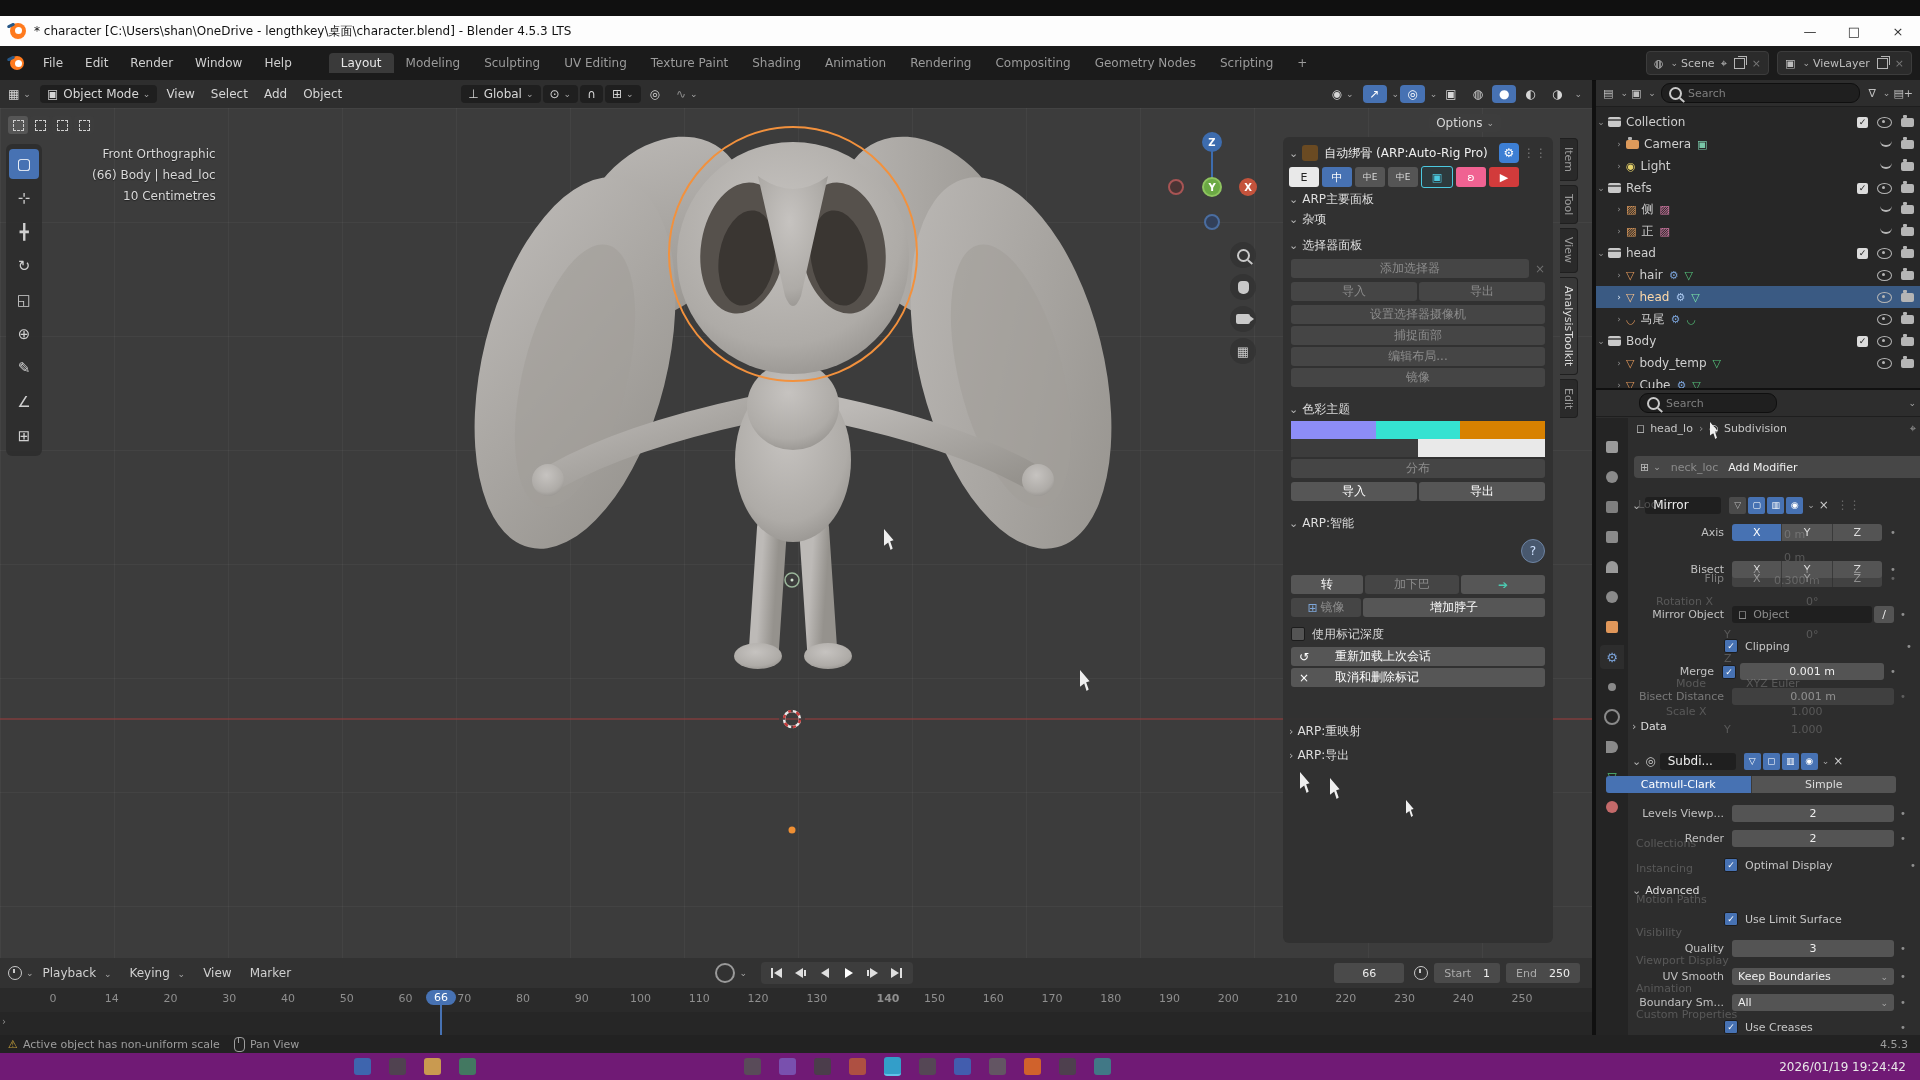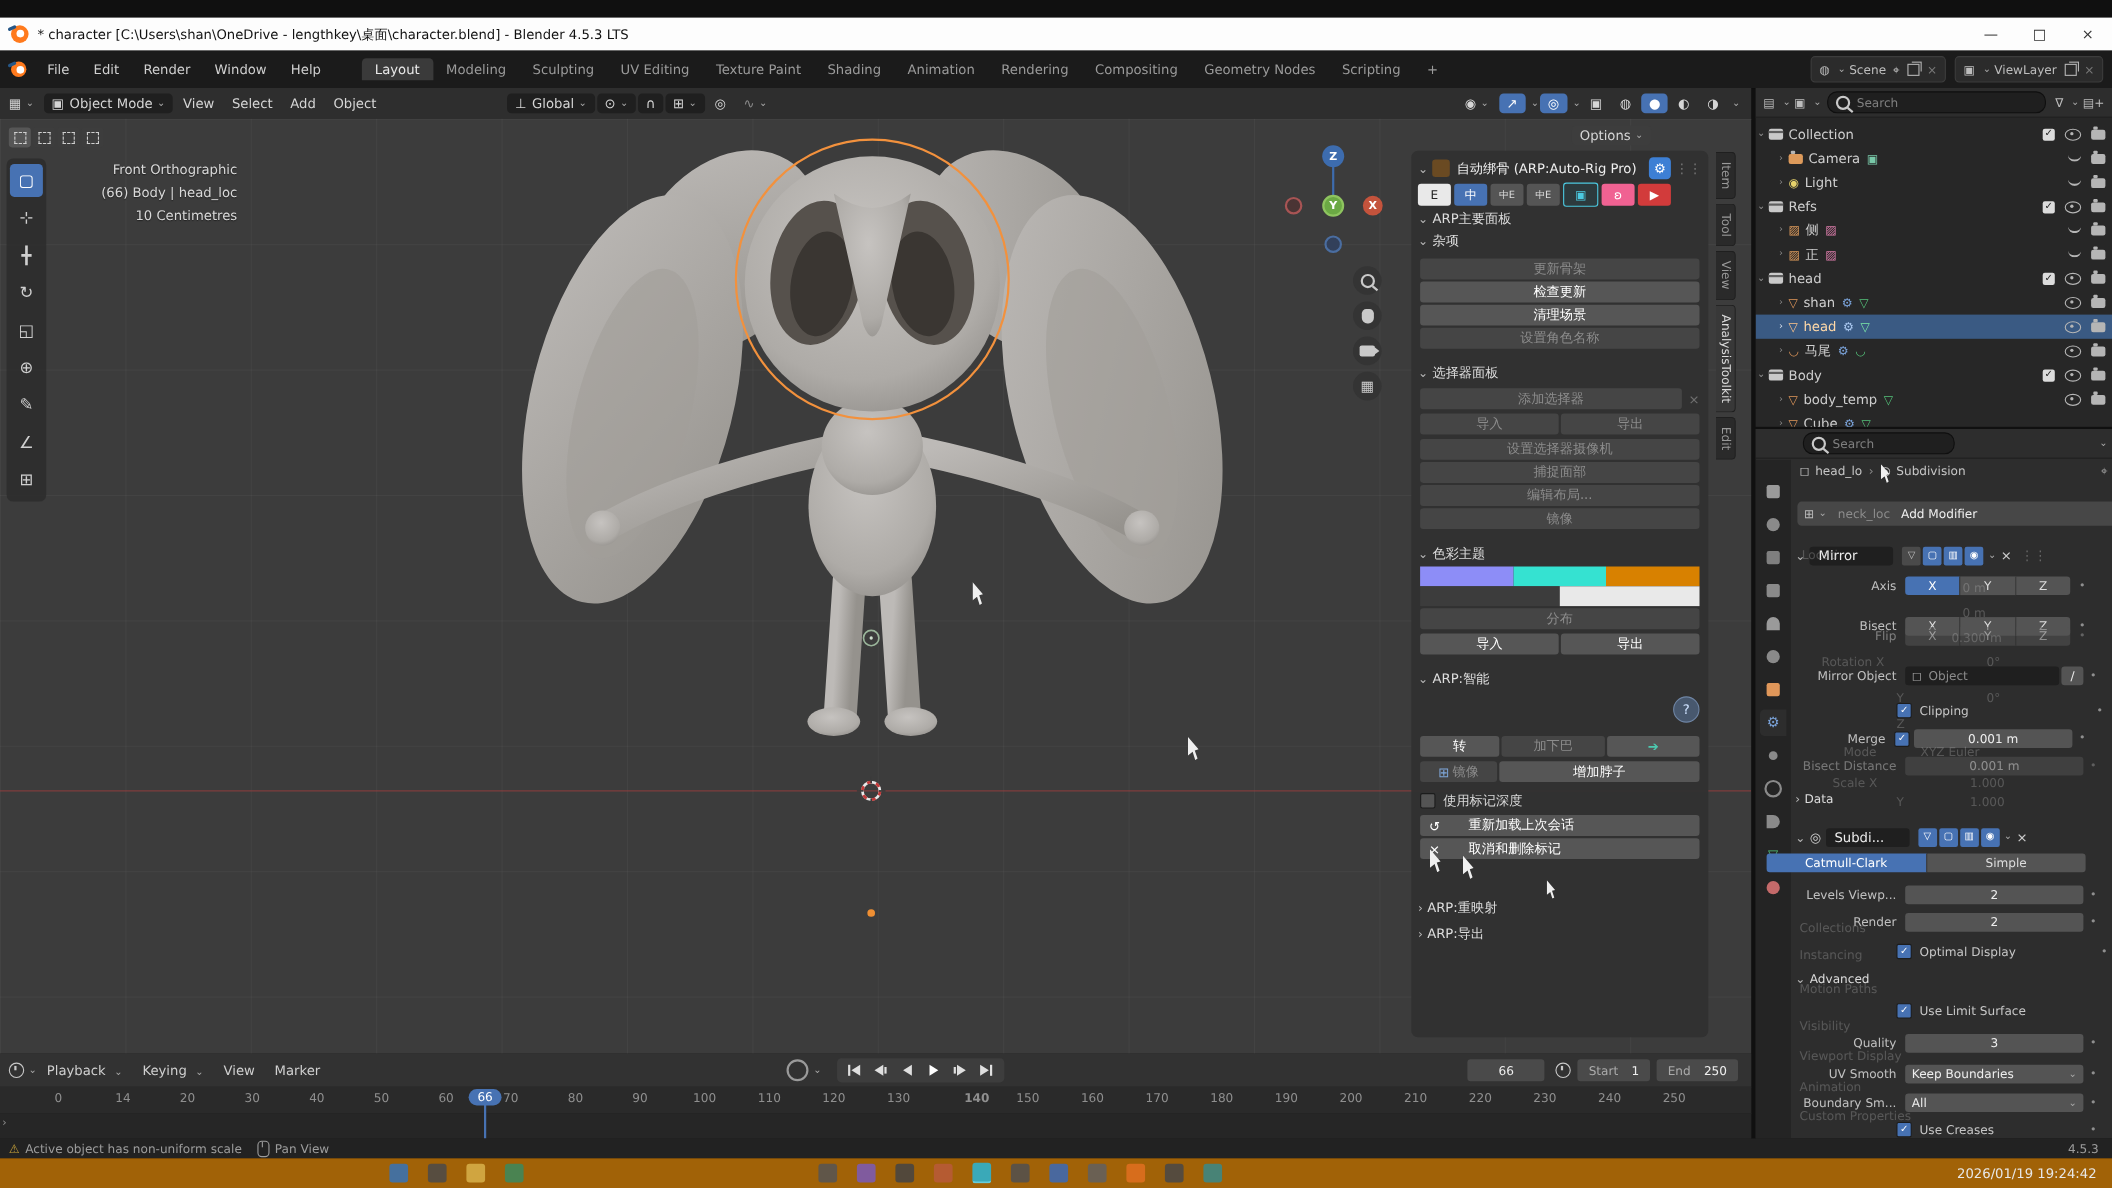--- a/index.html
+++ b/index.html
@@ -107,21 +107,21 @@
   .tri-l{width:0;height:0;border-right:8px solid #dfdfdf;border-top:5px solid transparent;border-bottom:5px solid transparent;}
   .vbar{width:2px;height:10px;background:#dfdfdf;}
   .framefield{background:#4a4a4a;border-radius:3px;height:20px;display:flex;align-items:center;justify-content:center;color:#eee;padding:0 10px;margin-left:6px;font-size:11px;}
   #ruler{position:absolute;left:0;top:30px;width:1592px;height:24px;background:#2a2a2a;border-bottom:1px solid #202020;}
   .tick{position:absolute;top:4px;transform:translateX(-50%);color:#8f8f8f;font-size:11px;}
   #tlbody{position:absolute;left:0;top:54px;width:1592px;height:23px;background:#262626;}
   .clockico{width:12px;height:12px;border:1.5px solid #c9c9c9;border-radius:50%;position:relative;}
   .clockico::after{content:'';position:absolute;left:4px;top:2px;width:1.5px;height:4px;background:#c9c9c9;}
   
   #statusbar{left:0;top:1035px;width:1920px;height:18px;background:#222;display:flex;align-items:center;color:#9d9d9d;font-size:11px;}
-  #taskbar{left:0;top:1053px;width:1920px;height:27px;background:#a16207;display:flex;align-items:center;}
+  #taskbar{left:0;top:1053px;width:1920px;height:27px;background:#701a75;display:flex;align-items:center;}
   .tkico{width:17px;height:17px;border-radius:3px;margin:0 9px;opacity:.85;}
   .mouseico{width:9px;height:13px;border:1px solid #9d9d9d;border-radius:4px;position:relative;margin:0 5px 0 14px;}
   .mouseico::after{content:'';position:absolute;left:3.5px;top:0;width:1px;height:5px;background:#9d9d9d;}
   .cursor{position:absolute;width:15px;height:21px;background:#efefef;clip-path:polygon(0% 0%,0% 80%,28% 64%,44% 100%,58% 93%,41% 58%,64% 53%);filter:drop-shadow(0 0 1px #000);z-index:50;}
   .qbtn{width:22px;height:22px;border-radius:50%;background:#48586e;color:#cfe2ff;display:flex;align-items:center;justify-content:center;border:1px solid #6e84a3;}
 </style>
 </head>
 <body>
 
 <div id="root">
@@ -345,26 +345,20 @@
         <span class="langtab" style="background:#d23b3b;color:#fff;">▶</span>
       </div>
       <div class="sechdr">
           <span class="caret">⌄</span>
           <span>ARP主要面板</span>
         </div>
       <div class="sechdr">
           <span class="caret">⌄</span>
           <span>杂项</span>
         </div>
-      <div style="padding:4px 2px;">
-        <div class="arpbtn dim">更新骨架</div>
-        <div class="arpbtn">检查更新</div>
-        <div class="arpbtn">清理场景</div>
-        <div class="arpbtn dim">设置角色名称</div>
-      </div>
       <div class="sechdr" style="margin-top:6px;">
           <span class="caret">⌄</span>
           <span>选择器面板</span>
         </div>
       <div style="padding:2px;text-align:center;">
         <div class="row">
           <div class="arpbtn dim grow">添加选择器</div>
           <span style="color:#6f6f6f;margin-left:6px;">×</span>
         </div>
         <div class="row" style="gap:2px;">
@@ -524,21 +518,21 @@
       <span class="rgt" style="right:6px;gap:9px;">
           <span class="cbw">✓</span>
           <span class="eyeo"></span>
           <span class="camico"></span>
         </span>
     </div>
     <div class="orow" style="top:184px;">
       <span style="width:18px;"></span>
         <span class="oarrow">›</span>
         <span class="tico" style="color:#e0975a;">▽</span>
-        <span>shan</span>
+        <span>hair</span>
       <span class="xtra" style="color:#7aa2d8;">⚙</span>
       <span class="xtra" style="color:#54c27a;">▽</span>
       <span class="rgt" style="right:6px;gap:9px;">
           <span class="eyeo"></span>
           <span class="camico"></span>
         </span>
     </div>
     <div class="orow sel" style="top:206px;">
       <span style="width:18px;"></span>
         <span class="oarrow" style="color:#dfe8f4;">›</span>

